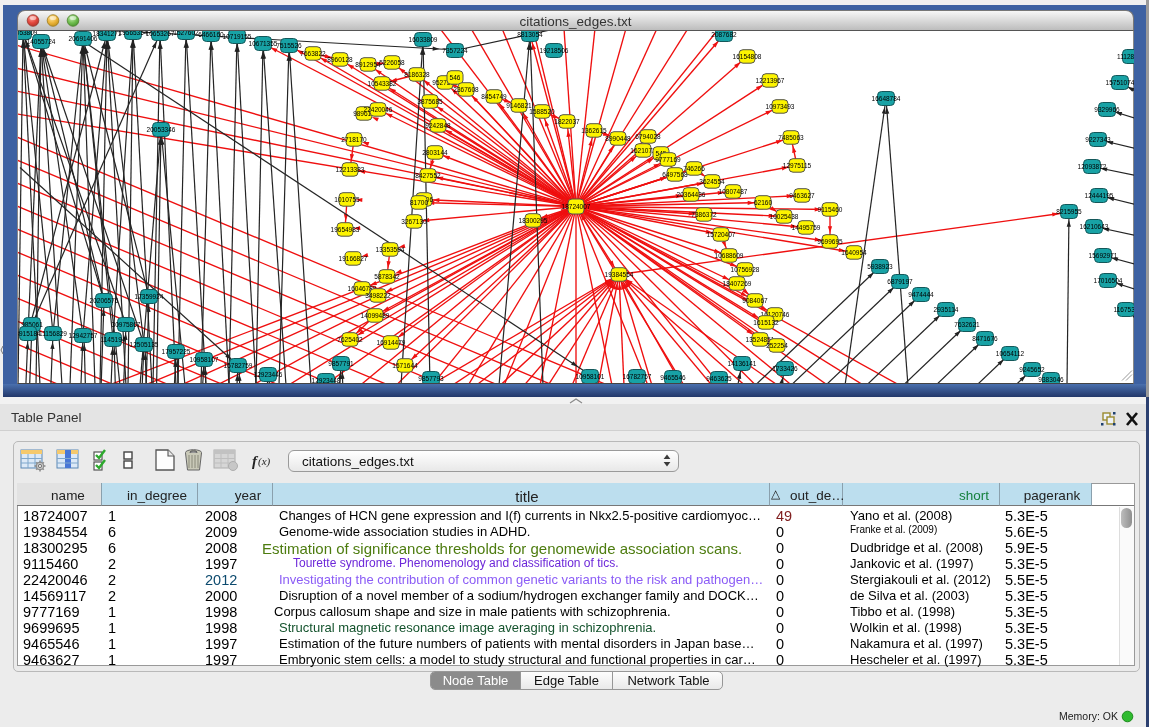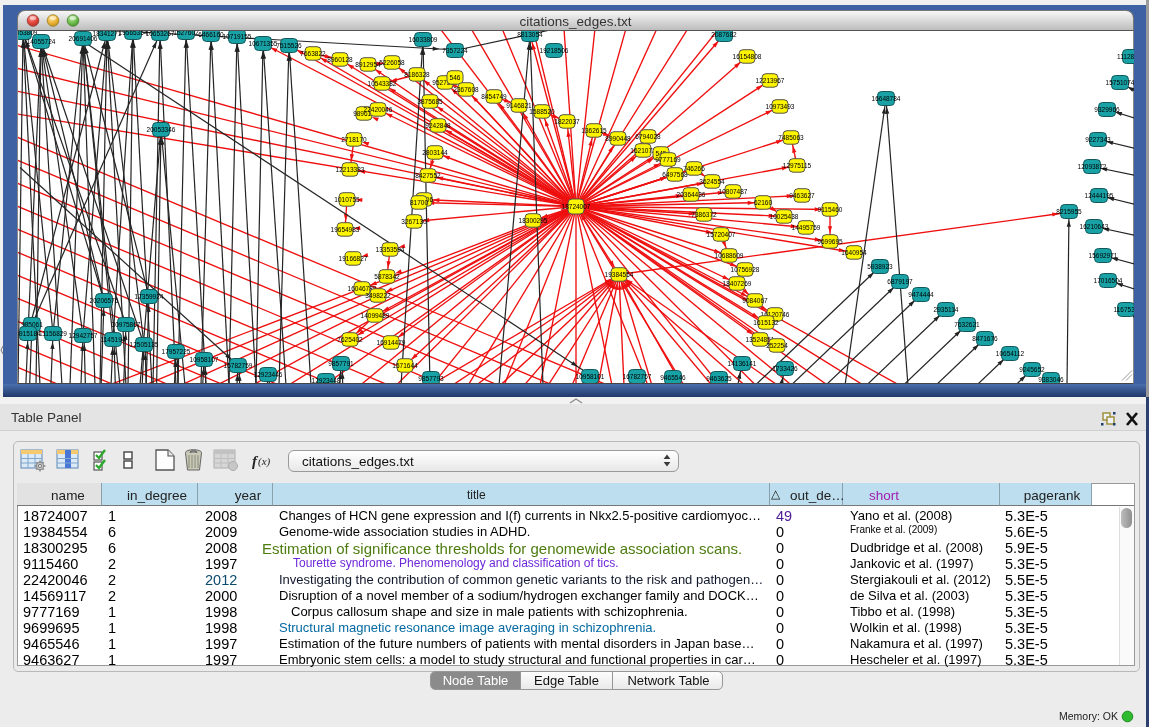--- a/index.html
+++ b/index.html
@@ -869,34 +869,34 @@
     <path d="M6 14.5 L9.4 10 H2.6 Z" fill="#3a3a3a"></path>
 </svg>
 <div class="abs" style="left:17px;top:483px;width:1118px;height:183px;background:#fff;border:1px solid #999"></div>
 <div class="abs" style="left:17px;top:483px;width:85px;height:23px;background:#e2e2e2;border-right:1px solid #8aa0ad;border-bottom:1px solid #777"></div>
 <div class="abs" style="left:8px;top:488px;width:120px;text-align:center;font-size:13.5px;color:#222">name</div>
 <div class="abs" style="left:102px;top:483px;width:96px;height:23px;background:#bcdeee;border-right:1px solid #8aa0ad;border-bottom:1px solid #777"></div>
 <div class="abs" style="left:97px;top:488px;width:120px;text-align:center;font-size:13.5px;color:#222">in_degree</div>
 <div class="abs" style="left:198px;top:483px;width:75px;height:23px;background:#bcdeee;border-right:1px solid #8aa0ad;border-bottom:1px solid #777"></div>
 <div class="abs" style="left:188px;top:488px;width:120px;text-align:center;font-size:13.5px;color:#222">year</div>
 <div class="abs" style="left:273px;top:483px;width:497px;height:23px;background:#bcdeee;border-right:1px solid #8aa0ad;border-bottom:1px solid #777"></div>
-<div class="abs" style="left:467px;top:488px;width:120px;font-size:12px;color:#222">title</div>
+<div class="abs" style="left:467px;top:488px;width:120px;text-align:center;font-size:15px;color:#222">title</div>
 <div class="abs" style="left:770px;top:483px;width:73px;height:23px;background:#bcdeee;border-right:1px solid #8aa0ad;border-bottom:1px solid #777"></div>
 <div class="abs" style="left:771px;top:487px;font-size:12px;color:#222">△</div>
 <div class="abs" style="left:790px;top:488px;font-size:13.5px;color:#222">out_de…</div>
 <div class="abs" style="left:843px;top:483px;width:157px;height:23px;background:#bcdeee;border-right:1px solid #8aa0ad;border-bottom:1px solid #777"></div>
-<div class="abs" style="left:869px;top:488px;width:120px;text-align:left;font-size:13.5px;color:#a21caf">short</div>
+<div class="abs" style="left:869px;top:488px;width:120px;text-align:right;font-size:13.5px;color:#15803d">short</div>
 <div class="abs" style="left:1000px;top:483px;width:92px;height:23px;background:#bcdeee;border-right:1px solid #8aa0ad;border-bottom:1px solid #777"></div>
 <div class="abs" style="left:992px;top:488px;width:120px;text-align:center;font-size:13.5px;color:#222">pagerank</div>
 <div class="abs" style="left:1092px;top:484px;width:42px;height:22px;background:#fff;border-bottom:1px solid #777"></div>
 <div class="abs" style="left:23px;top:508px;font-size:14.5px;color:#000;white-space:nowrap">18724007</div>
 <div class="abs" style="left:108px;top:508px;font-size:14.5px;color:#000;white-space:nowrap">1</div>
 <div class="abs" style="left:205px;top:508px;font-size:14.5px;color:#000;white-space:nowrap">2008</div>
 <div class="abs" style="left:279px;top:508px;font-size:13px;color:#000;white-space:nowrap">Changes of HCN gene expression and I(f) currents in Nkx2.5-positive cardiomyoc…</div>
-<div class="abs" style="left:776px;top:508px;font-size:14.5px;color:#4c1d95;white-space:nowrap">49</div>
+<div class="abs" style="left:776px;top:508px;font-size:14.5px;color:#7f1d1d;white-space:nowrap">49</div>
 <div class="abs" style="left:850px;top:508px;font-size:13px;color:#000;white-space:nowrap">Yano et al. (2008)</div>
 <div class="abs" style="left:1005px;top:508px;font-size:14.5px;color:#000;white-space:nowrap">5.3E-5</div>
 <div class="abs" style="left:23px;top:524px;font-size:14.5px;color:#000;white-space:nowrap">19384554</div>
 <div class="abs" style="left:108px;top:524px;font-size:14.5px;color:#000;white-space:nowrap">6</div>
 <div class="abs" style="left:205px;top:524px;font-size:14.5px;color:#000;white-space:nowrap">2009</div>
 <div class="abs" style="left:279px;top:524px;font-size:13px;color:#000;white-space:nowrap">Genome-wide association studies in ADHD.</div>
 <div class="abs" style="left:776px;top:524px;font-size:14.5px;color:#000;white-space:nowrap">0</div>
 <div class="abs" style="left:850px;top:524px;font-size:10px;color:#000;white-space:nowrap">Franke et al. (2009)</div>
 <div class="abs" style="left:1005px;top:524px;font-size:14.5px;color:#000;white-space:nowrap">5.6E-5</div>
 <div class="abs" style="left:23px;top:540px;font-size:14.5px;color:#000;white-space:nowrap">18300295</div>
@@ -909,42 +909,42 @@
 <div class="abs" style="left:23px;top:556px;font-size:14.5px;color:#000;white-space:nowrap">9115460</div>
 <div class="abs" style="left:108px;top:556px;font-size:14.5px;color:#000;white-space:nowrap">2</div>
 <div class="abs" style="left:205px;top:556px;font-size:14.5px;color:#000;white-space:nowrap">1997</div>
 <div class="abs" style="left:293px;top:556px;font-size:12px;color:#6d28d9;white-space:nowrap">Tourette syndrome. Phenomenology and classification of tics.</div>
 <div class="abs" style="left:776px;top:556px;font-size:14.5px;color:#000;white-space:nowrap">0</div>
 <div class="abs" style="left:850px;top:556px;font-size:13px;color:#000;white-space:nowrap">Jankovic et al. (1997)</div>
 <div class="abs" style="left:1005px;top:556px;font-size:14.5px;color:#000;white-space:nowrap">5.3E-5</div>
 <div class="abs" style="left:23px;top:572px;font-size:14.5px;color:#000;white-space:nowrap">22420046</div>
 <div class="abs" style="left:108px;top:572px;font-size:14.5px;color:#000;white-space:nowrap">2</div>
 <div class="abs" style="left:205px;top:572px;font-size:14.5px;color:#0c4a6e;white-space:nowrap">2012</div>
-<div class="abs" style="left:279px;top:572px;font-size:13px;color:#0f172a;white-space:nowrap">Investigating the contribution of common genetic variants to the risk and pathogen…</div>
+<div class="abs" style="left:279px;top:572px;font-size:13px;color:#8b5cf6;white-space:nowrap">Investigating the contribution of common genetic variants to the risk and pathogen…</div>
 <div class="abs" style="left:776px;top:572px;font-size:14.5px;color:#000;white-space:nowrap">0</div>
 <div class="abs" style="left:850px;top:572px;font-size:13px;color:#000;white-space:nowrap">Stergiakouli et al. (2012)</div>
 <div class="abs" style="left:1005px;top:572px;font-size:14.5px;color:#000;white-space:nowrap">5.5E-5</div>
 <div class="abs" style="left:23px;top:588px;font-size:14.5px;color:#000;white-space:nowrap">14569117</div>
 <div class="abs" style="left:108px;top:588px;font-size:14.5px;color:#000;white-space:nowrap">2</div>
 <div class="abs" style="left:205px;top:588px;font-size:14.5px;color:#000;white-space:nowrap">2000</div>
 <div class="abs" style="left:279px;top:588px;font-size:13px;color:#000;white-space:nowrap">Disruption of a novel member of a sodium/hydrogen exchanger family and DOCK…</div>
 <div class="abs" style="left:776px;top:588px;font-size:14.5px;color:#000;white-space:nowrap">0</div>
 <div class="abs" style="left:850px;top:588px;font-size:13px;color:#000;white-space:nowrap">de Silva et al. (2003)</div>
 <div class="abs" style="left:1005px;top:588px;font-size:14.5px;color:#000;white-space:nowrap">5.3E-5</div>
 <div class="abs" style="left:23px;top:604px;font-size:14.5px;color:#000;white-space:nowrap">9777169</div>
 <div class="abs" style="left:108px;top:604px;font-size:14.5px;color:#000;white-space:nowrap">1</div>
 <div class="abs" style="left:205px;top:604px;font-size:14.5px;color:#000;white-space:nowrap">1998</div>
-<div class="abs" style="left:291px;top:604px;font-size:13px;color:#000;white-space:nowrap">Corpus callosum shape and size in male patients with schizophrenia.</div>
+<div class="abs" style="left:274px;top:604px;font-size:13px;color:#000;white-space:nowrap">Corpus callosum shape and size in male patients with schizophrenia.</div>
 <div class="abs" style="left:776px;top:604px;font-size:14.5px;color:#000;white-space:nowrap">0</div>
 <div class="abs" style="left:850px;top:604px;font-size:13px;color:#000;white-space:nowrap">Tibbo et al. (1998)</div>
 <div class="abs" style="left:1005px;top:604px;font-size:14.5px;color:#000;white-space:nowrap">5.3E-5</div>
 <div class="abs" style="left:23px;top:620px;font-size:14.5px;color:#000;white-space:nowrap">9699695</div>
 <div class="abs" style="left:108px;top:620px;font-size:14.5px;color:#000;white-space:nowrap">1</div>
 <div class="abs" style="left:205px;top:620px;font-size:14.5px;color:#000;white-space:nowrap">1998</div>
-<div class="abs" style="left:279px;top:620px;font-size:13px;color:#0369a1;white-space:nowrap">Structural magnetic resonance image averaging in schizophrenia.</div>
+<div class="abs" style="left:279px;top:620px;font-size:13px;color:#14532d;white-space:nowrap">Structural magnetic resonance image averaging in schizophrenia.</div>
 <div class="abs" style="left:776px;top:620px;font-size:14.5px;color:#000;white-space:nowrap">0</div>
 <div class="abs" style="left:850px;top:620px;font-size:13px;color:#000;white-space:nowrap">Wolkin et al. (1998)</div>
 <div class="abs" style="left:1005px;top:620px;font-size:14.5px;color:#000;white-space:nowrap">5.3E-5</div>
 <div class="abs" style="left:23px;top:636px;font-size:14.5px;color:#000;white-space:nowrap">9465546</div>
 <div class="abs" style="left:108px;top:636px;font-size:14.5px;color:#000;white-space:nowrap">1</div>
 <div class="abs" style="left:205px;top:636px;font-size:14.5px;color:#000;white-space:nowrap">1997</div>
 <div class="abs" style="left:279px;top:636px;font-size:13px;color:#000;white-space:nowrap">Estimation of the future numbers of patients with mental disorders in Japan base…</div>
 <div class="abs" style="left:776px;top:636px;font-size:14.5px;color:#000;white-space:nowrap">0</div>
 <div class="abs" style="left:850px;top:636px;font-size:13px;color:#000;white-space:nowrap">Nakamura et al. (1997)</div>
 <div class="abs" style="left:1005px;top:636px;font-size:14.5px;color:#000;white-space:nowrap">5.3E-5</div>

